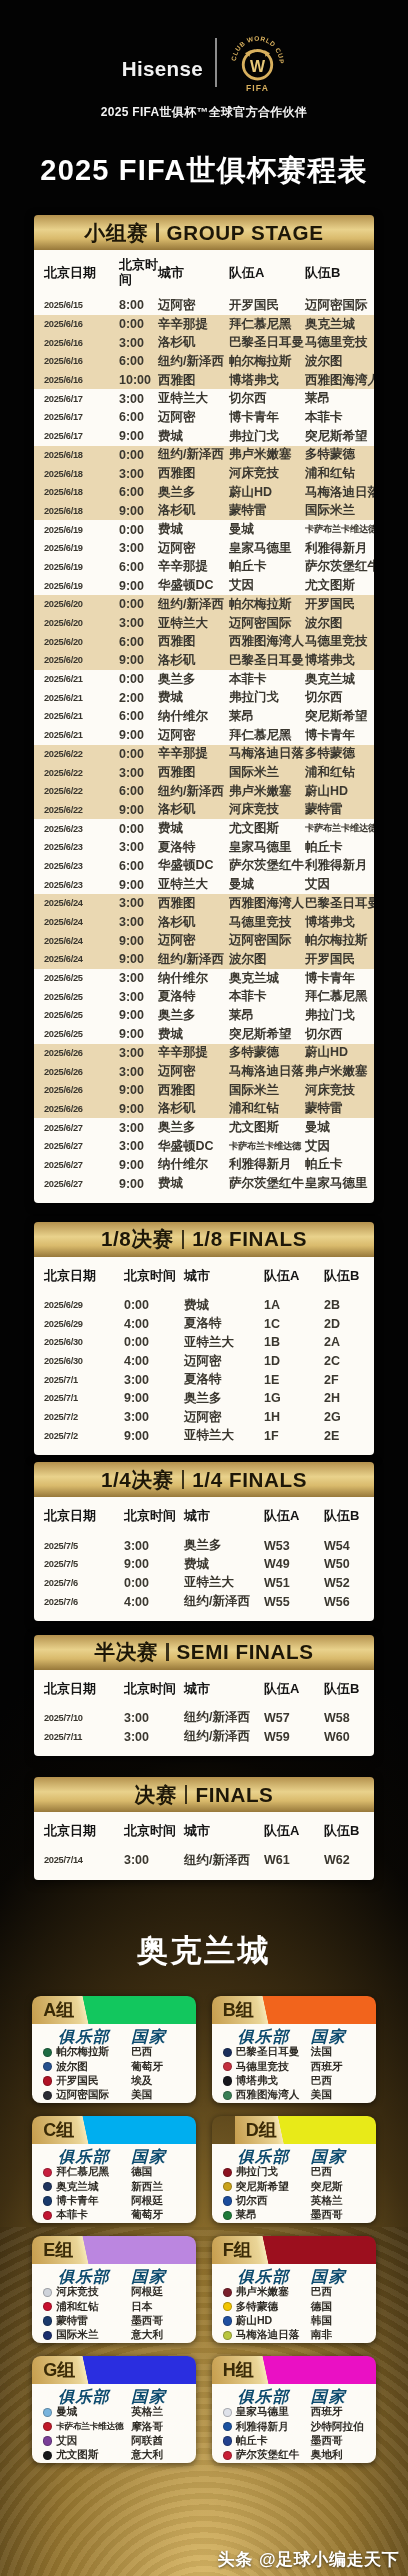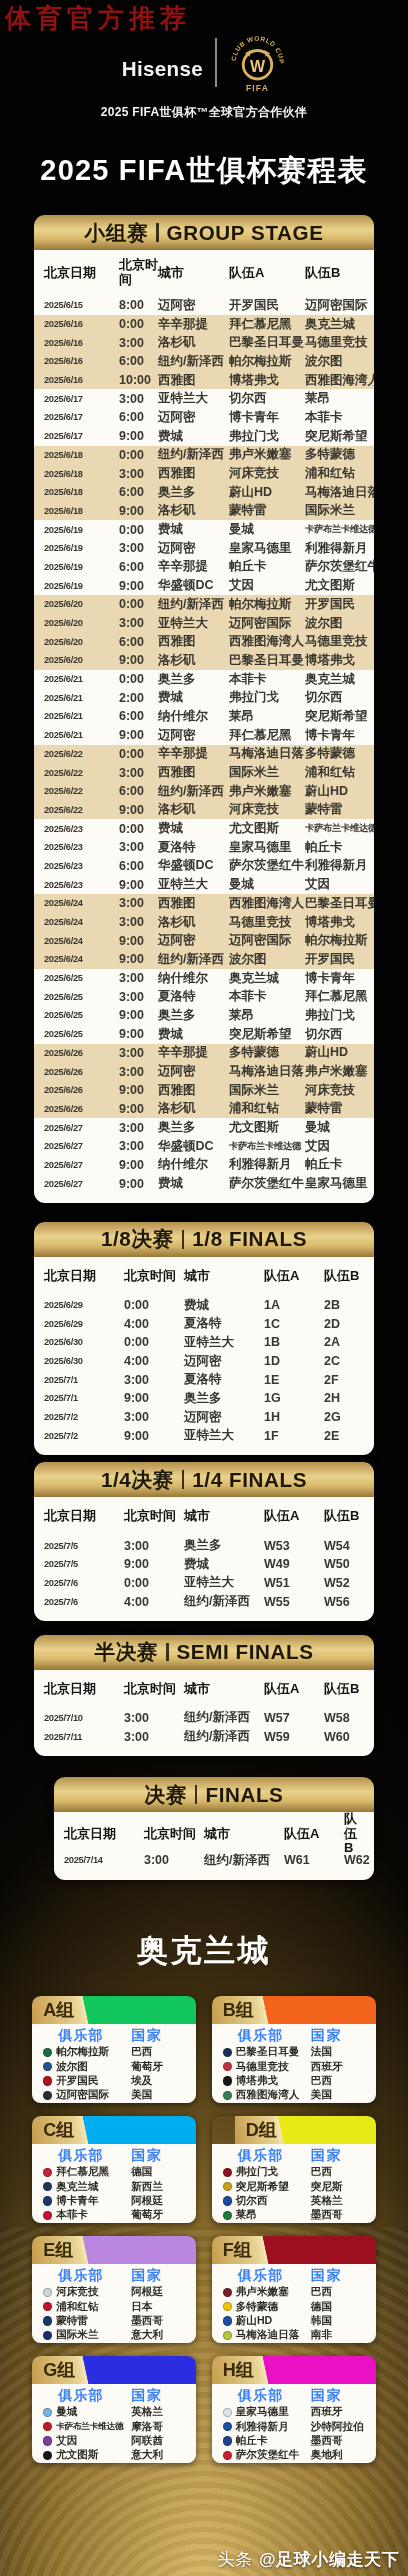--- a/index.html
+++ b/index.html
@@ -28,76 +28,75 @@
   .tagline{
     position:absolute; top:104px; left:0; width:100%; text-align:center;
     color:#f3f3f3; font-size:12px; font-weight:bold; letter-spacing:0.3px;
   }
   .main-title{
     position:absolute; top:151px; left:0; width:100%; margin:0; text-align:center;
     color:#fff; font-size:29px; font-weight:800; letter-spacing:1.2px;
   }
   
   #sched{position:absolute; top:215px; left:34px; width:340px;}
-  .card{border-radius:11px; overflow:hidden; box-shadow:0 2.5px 8.7px rgba(0,0,0,.55);}
+  .card{border-radius:4px; overflow:hidden; box-shadow:0 2.5px 8.7px rgba(0,0,0,.55);}
   .card-head{
     height:35px; display:flex; align-items:center; justify-content:center; gap:8px;
     background:linear-gradient(180deg,#b4914d 0%,#e9d28c 42%,#d9ba6c 68%,#97783a 100%);
   }
   .head-cn,.head-en{font-size:20.6px; font-weight:800; color:#1d1708; letter-spacing:0.6px;}
   .head-sep{width:2.5px; height:18.7px; background:#1d1708; opacity:.85;}
   .card-body{background:#fdfbf6; padding:0 10px 10px 10px;}
   .trow{display:grid; align-items:center;}
   .tbl-gs .trow{grid-template-columns:75px 39px 71px 76px 1fr;}
   .tbl-ko .trow{grid-template-columns:80px 60px 80px 60px 1fr;}
   .trow.hdr{font-size:13px; font-weight:800; color:#141414; line-height:1.12;}
   .tbl-gs .trow.hdr{height:46px;}
   .tbl-ko .trow.hdr{height:39px;}
   .trow.data{height:18.7px; font-size:12.5px; font-weight:700; color:#3a372f; white-space:nowrap;}
   .trow.data.shade{background:#ead8b2; margin:0 -10px; padding:0 10px;}
   .cell{white-space:normal;}
   .trow.data .cell{white-space:nowrap;}
   .cell.tight{font-size:9.3px; letter-spacing:-0.3px;}
   .m-gs{margin-bottom:18.7px;} .m-r16{margin-bottom:7px;} .m-qf{margin-bottom:13.7px;}
-  .m-sf{margin-bottom:21px;} .m-f{margin-bottom:0;margin-left:20px;}
+  .m-sf{margin-bottom:21px;} .m-f{margin-bottom:0;}
   
   .groups-title{
     position:absolute; top:1930px; left:0; width:100%; margin:0; text-align:center;
     color:#fff; font-size:31px; font-weight:800; letter-spacing:2.5px;
   }
   .group-grid{
     position:absolute; top:1996px; left:32px; width:343px;
     display:grid; grid-template-columns:164px 164px; column-gap:15.6px; row-gap:13px;
   }
   .gcard{border-radius:8.7px; overflow:hidden; height:107px; box-shadow:0 1.9px 6.2px rgba(0,0,0,.5);}
   .gcard-head{height:28px; display:flex; align-items:center;}
   .gcard-label{font-size:18px; font-weight:800; color:#3a2a06; padding-left:11.2px;}
   .gcard-body{background:#fdfbf6; height:79px; padding:2.5px 6.2px 0 6.2px; box-sizing:border-box;}
   .g-hdr{display:grid; grid-template-columns:93px 1fr; height:18.7px; align-items:center;
-         font-size:14px; font-weight:800; color:#3b82f6;}
+         font-size:16px; font-weight:800; color:#0c4a6e;font-style:italic;}
   .g-hdr .c1{padding-left:20px; letter-spacing:1.2px;}
   .g-hdr .c2{letter-spacing:1.9px;}
   .g-row{display:grid; grid-template-columns:93px 1fr; height:14.3px; align-items:center;
          font-size:10.6px; font-weight:700; color:#2e2b25; white-space:nowrap;}
   .g-club{display:flex; align-items:center; gap:3.7px; padding-left:5px;}
   .crest{width:9.3px; height:9.3px; border-radius:50%; flex:0 0 9.3px; border:0.6px solid rgba(0,0,0,.25); box-sizing:border-box;}
   .g-club .nm.longnm{font-size:8.7px; letter-spacing:-0.3px;}
   .wm-bottom{
     position:absolute; right:8.7px; bottom:5px; color:#fff; font-size:17px; font-weight:800;
     text-shadow:0 1.2px 2.5px rgba(0,0,0,.6); letter-spacing:0.6px;
   }
-  .wm-bottom .brand{margin-right:6.2px; font-weight:400;}
+  .wm-bottom .brand{margin-right:6.2px; font-weight:700;}
 </style>
 </head>
 <body>
 
 <div class="page">
   <div class="rings"></div>
 
-  <div class="wm-top">体育官方推荐</div>
 
   <div class="sponsor">
     <div class="hisense">Hisense</div>
     <div class="vdiv"></div>
     <svg width="57" height="72" viewBox="0 0 100 126">
       <defs>
           <path id="arcpath" d="M 12,62 A 38,38 0 1 1 88,62"></path>
         </defs>
       <text font-size="11.5" font-weight="bold" fill="#d8b05e" letter-spacing="1">
         <textPath href="#arcpath" startOffset="2">CLUB WORLD CUP 25</textPath>

